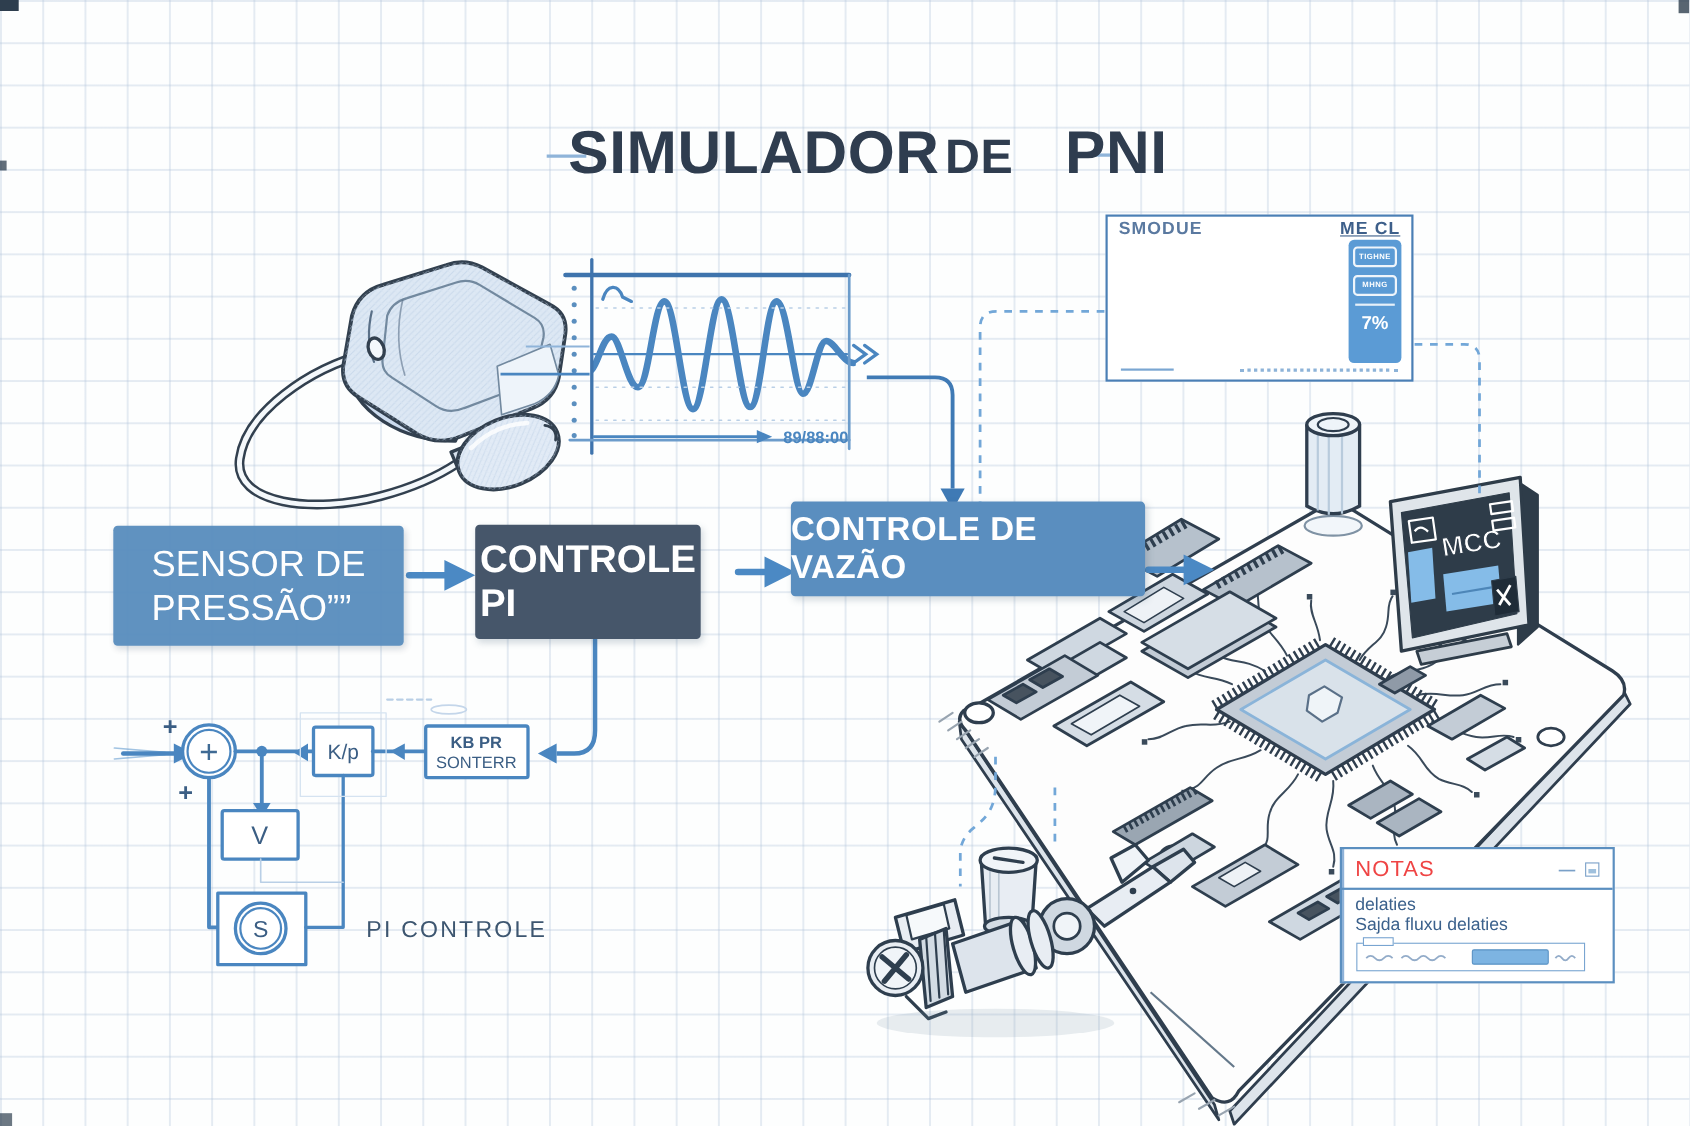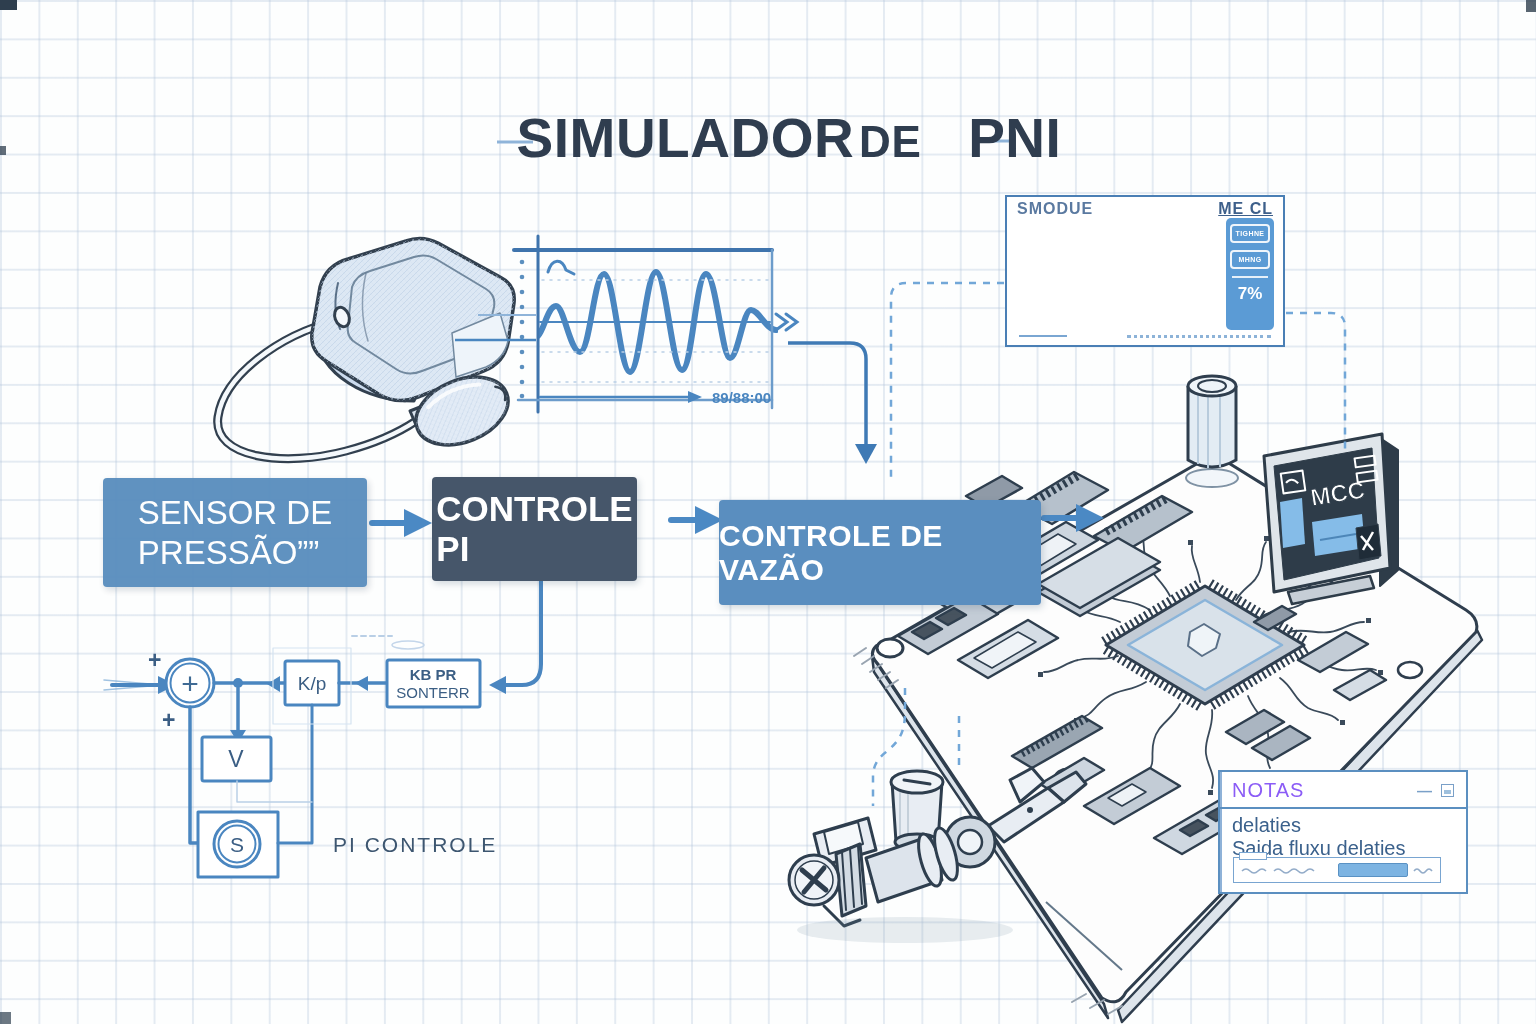--- a/index.html
+++ b/index.html
@@ -15,21 +15,21 @@
   .abs{position:absolute;}
   svg{display:block;}
   
   .title{left:0;right:0;top:106px;text-align:center;color:#2f3d4f;font-weight:bold;letter-spacing:.5px;z-index:4;}
   .title .w1,.title .w3{font-size:55px;margin-left:42px;}
   .title .w2{font-size:44px;}
   
   .block{z-index:4;display:flex;align-items:center;justify-content:center;text-align:left;color:#fff;border-radius:4px;box-shadow:2px 3px 7px rgba(60,85,110,.22);}
   .blk-sensor{left:103px;top:478px;width:264px;height:109px;background:#5b8fbf;font-size:33px;font-weight:400;line-height:1.2;opacity:.97;}
   .blk-pi{left:432px;top:477px;width:205px;height:104px;background:#46566a;font-size:35px;font-weight:bold;line-height:1.15;}
-  .blk-vazao{left:719px;top:500px;width:322px;height:105px;background:#5a8ebf;font-size:30px;font-weight:bold;letter-spacing:.5px;}
+  .blk-vazao{left:719px;top:456px;width:322px;height:86px;background:#5a8ebf;font-size:30px;font-weight:bold;letter-spacing:.5px;}
   
   .monitor{left:1005px;top:195px;width:280px;height:152px;background:#fff;border:2.5px solid #4a7fb5;z-index:4;box-sizing:border-box;}
   .mon-head{position:absolute;top:3px;left:10px;right:10px;display:flex;justify-content:space-between;font-size:16px;color:#5a79a0;font-weight:bold;letter-spacing:1px;}
   .mon-head .r{color:#3d5f8a;text-decoration:underline;}
   .mon-screen{position:absolute;left:11px;top:21px;width:203px;height:112px;background:#3b4856;border-radius:4px;}
   .mon-diamond{position:absolute;left:13px;top:9px;width:14px;height:14px;border:2.5px solid #e8eef4;border-radius:3px;transform:rotate(45deg);}
   .mon-bp{position:absolute;left:0;right:0;top:12px;text-align:center;color:#f4f7fa;font-size:46px;font-weight:bold;letter-spacing:1px;}
   .mon-row{position:absolute;left:6px;right:6px;bottom:4px;height:30px;border-top:2px solid #93a0ad;display:flex;align-items:center;color:#f4f7fa;}
   .mon-cell{flex:1;display:flex;align-items:center;justify-content:center;gap:7px;font-size:22px;font-weight:bold;}
   .mon-vdiv{width:2px;height:22px;background:#93a0ad;}
@@ -39,25 +39,25 @@
   .aux-icon{font-size:17px;font-weight:bold;letter-spacing:1px;}
   .mon-panel{position:absolute;left:219px;top:21px;width:48px;height:112px;background:#5b9bd5;border-radius:5px;padding:6px 4px;box-sizing:border-box;text-align:center;}
   .side-btn{border:2px solid rgba(255,255,255,.9);border-radius:4px;color:#fff;font-size:7px;font-weight:bold;letter-spacing:.4px;padding:4px 1px;margin-bottom:7px;overflow:hidden;white-space:nowrap;}
   .side-div{height:2px;background:rgba(255,255,255,.85);margin:3px 2px 6px;}
   .side-val{color:#fff;font-size:17px;font-weight:bold;}
   .mon-foot-line{position:absolute;left:12px;bottom:8px;width:48px;border-top:2px solid #7aa6d2;}
   .mon-foot-dots{position:absolute;left:120px;right:12px;bottom:7px;border-bottom:3px dotted #7aa6d2;height:4px;opacity:.85;}
   
   .notes{left:1218px;top:770px;width:250px;height:124px;background:#fff;border:2.5px solid #5b8fc0;z-index:5;box-sizing:border-box;box-shadow:inset 4px 0 0 -2px #8fb2d8;}
   .notes-head{display:flex;align-items:center;padding:7px 12px 5px;border-bottom:2px solid #5b8fc0;}
-  .notes-title{font-size:20px;color:#8b5cf6;letter-spacing:1px;flex:1;}
+  .notes-title{font-size:20px;color:#ef4444;letter-spacing:1px;flex:1;}
   .notes-min{color:#7aa0c8;font-size:15px;font-weight:bold;margin-right:9px;line-height:10px;}
   .notes-save{width:11px;height:11px;border:1.8px solid #7aa0c8;position:relative;}
   .notes-save::after{content:"";position:absolute;left:2px;top:5px;width:7px;height:4px;background:#9fc0dd;}
-  .notes-body{padding:5px 12px 0;color:#3b618c;font-size:20px;line-height:1.15;}
+  .notes-body{padding:5px 12px 0;color:#3b618c;font-size:16px;line-height:1.15;}
   .notes-bar{position:absolute;left:13px;bottom:9px;width:206px;height:24px;border:1.5px solid #79a5d1;}
   .notes-tab{position:absolute;left:5px;top:-6px;width:26px;height:6px;border:1.2px solid #79a5d1;background:#fff;}
   .notes-pill{position:absolute;left:104px;top:5px;width:68px;height:12px;background:#7db4e2;border:1px solid #5a92c4;border-radius:2px;}
   .squig{position:absolute;top:6px;height:12px;}
   .squig.l{left:6px;width:92px;} .squig.r{left:178px;width:24px;}
 </style>
 </head>
 <body>
 
 <div class="stage">

